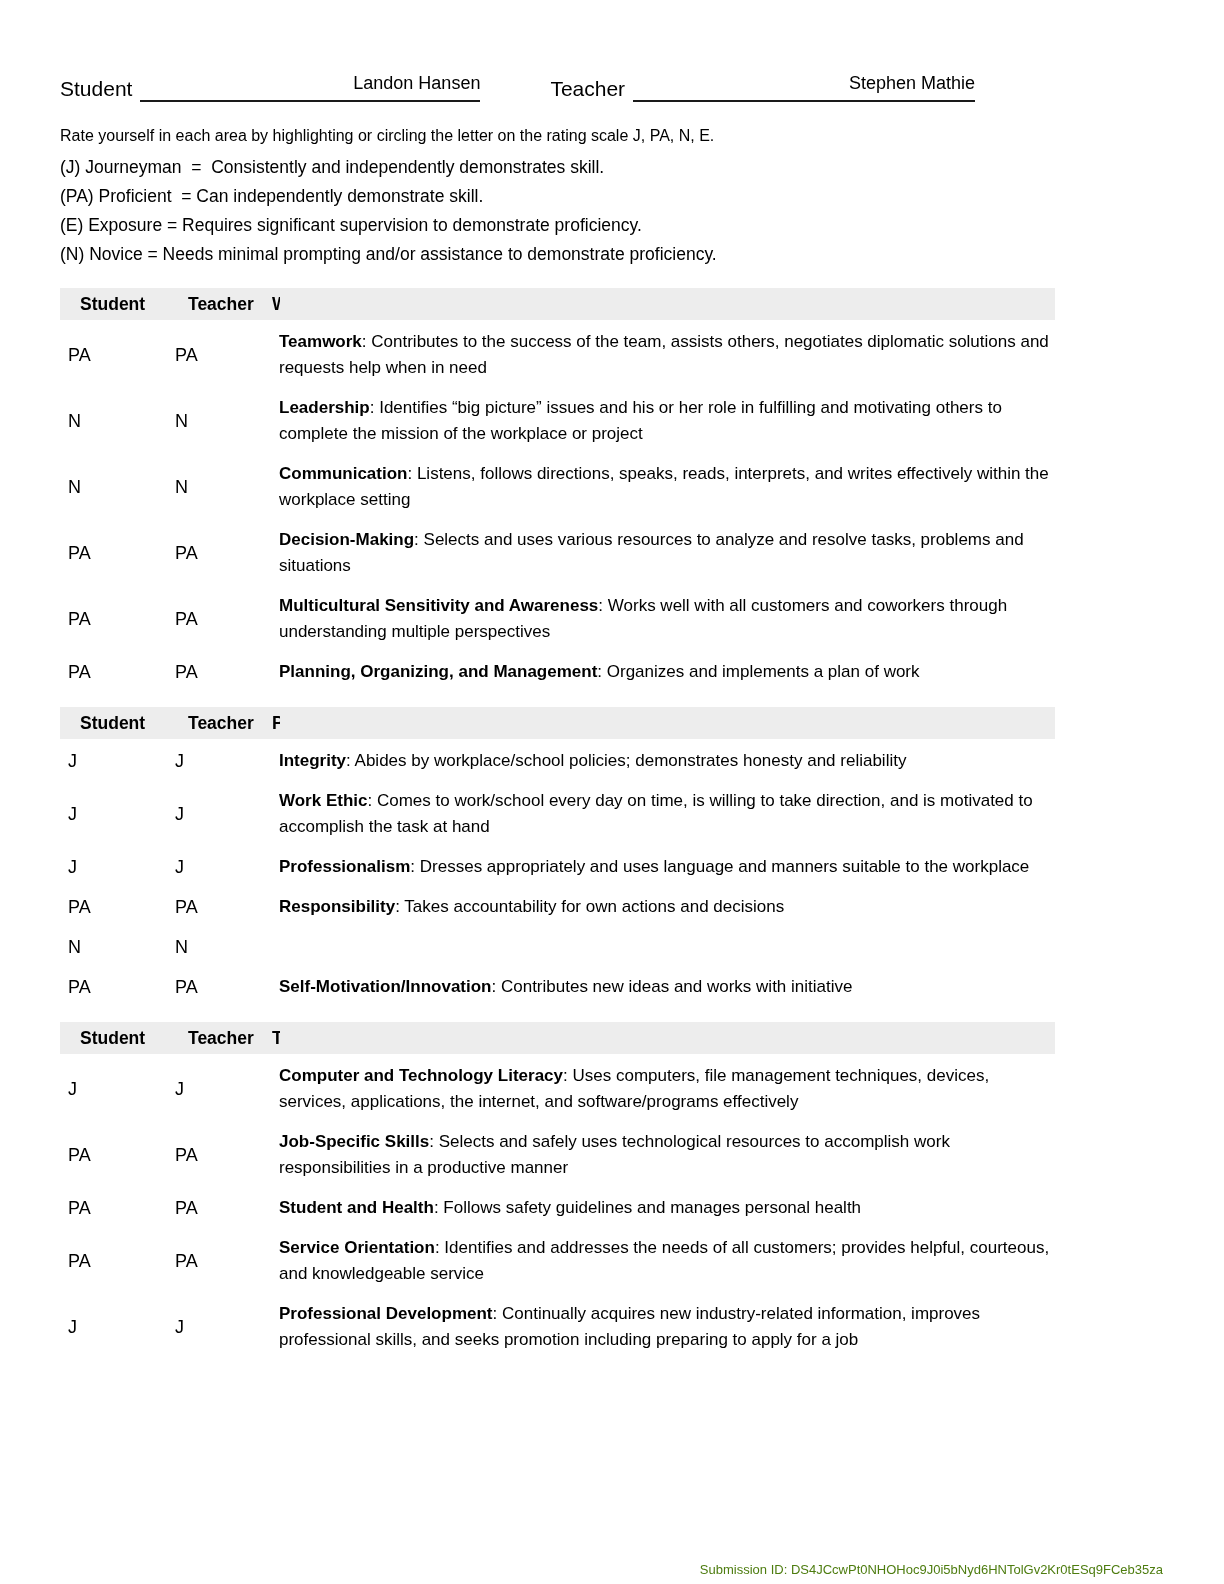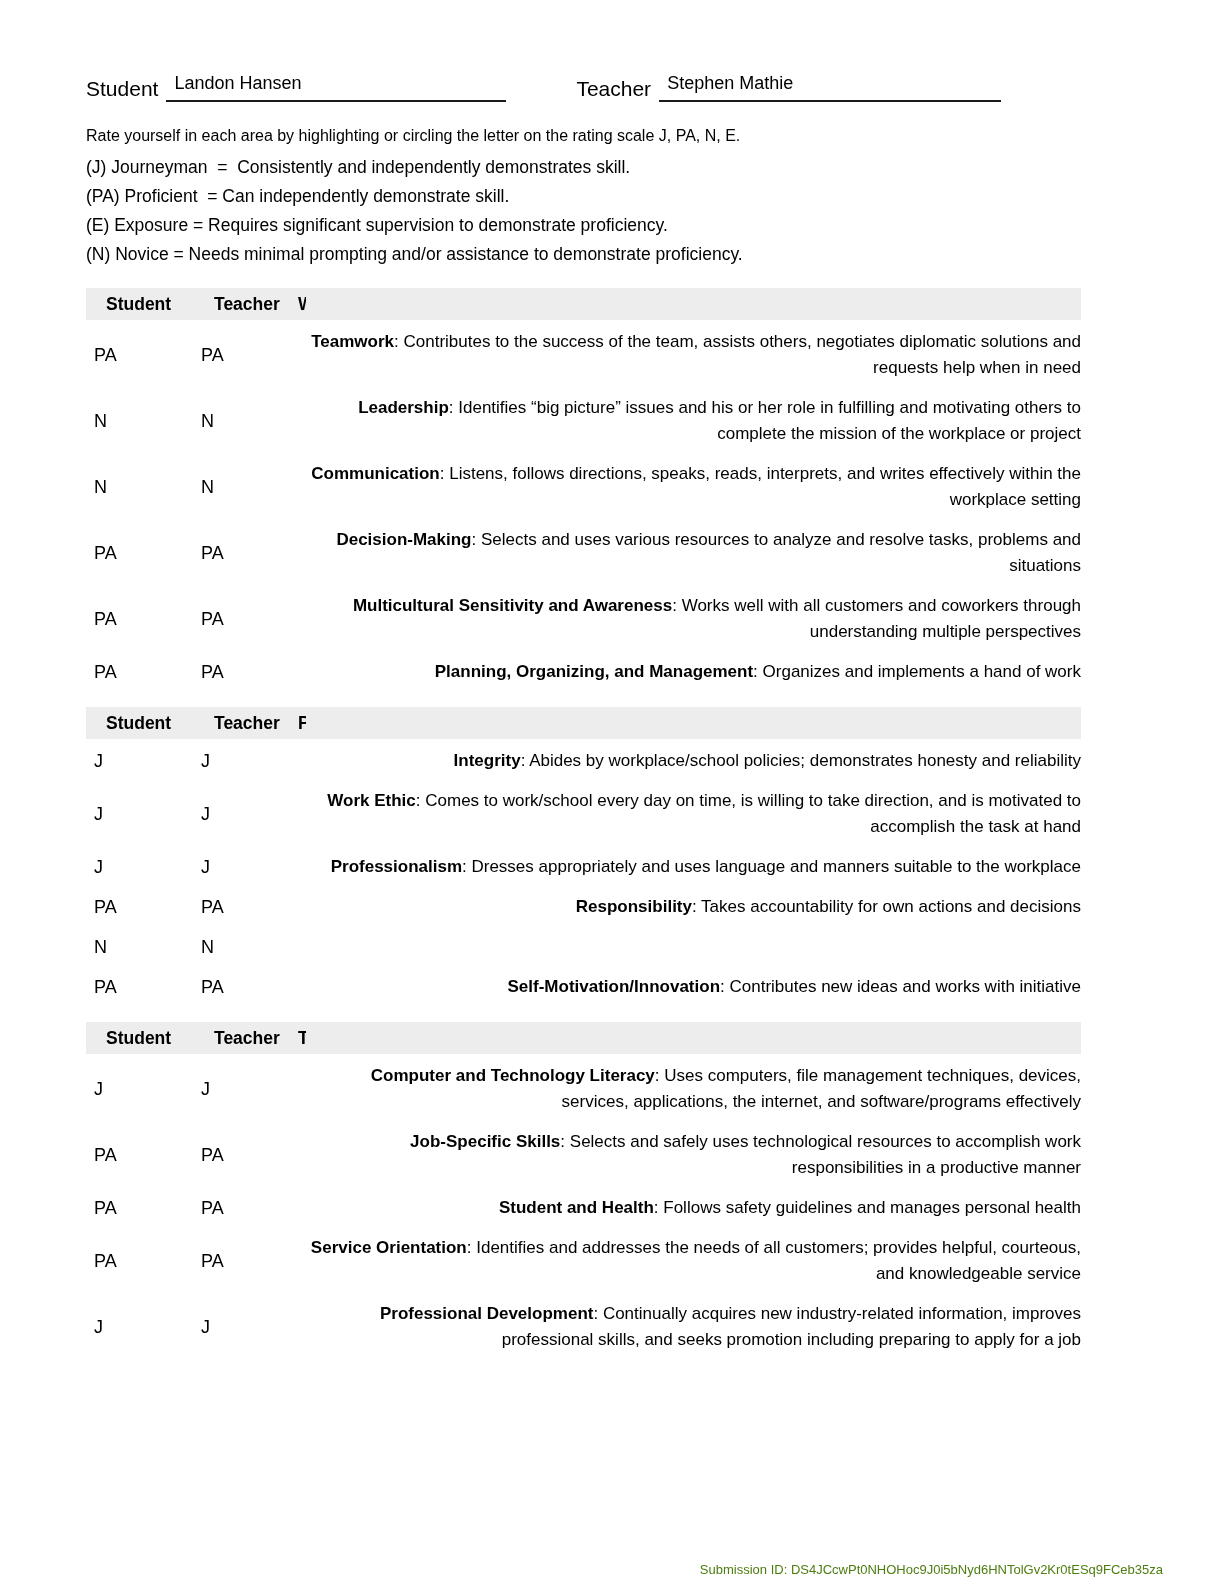--- a/index.html
+++ b/index.html
@@ -5,30 +5,31 @@
   * { margin:0; padding:0; box-sizing:border-box; }
   html,body { background:#fff; }
   .page {
     position:relative;
     width:1224px; height:1584px;
     background:#ffffff;
     font-family:"Liberation Sans", sans-serif;
     color:#000;
     overflow:hidden;
   }
-  .content { margin-left:86px; width:995px; padding-top:72px; }
+  .content { margin-left:60px; width:995px; padding-top:72px; }
 
   
   .name-row { display:flex; align-items:flex-end; }
   .field { display:flex; align-items:flex-end; }
   .field-label { font-size:21px; line-height:26px; padding-right:8px; }
   .field-line {
     border-bottom:2px solid #1a1a1a;
     font-size:18px; line-height:22px;
     padding:0 0 6px 8px;
+    text-align:right;
   }
   .student-line { width:340px; }
   .teacher-line { width:342px; }
   .teacher-field { margin-left:70px; }
 
   
   .intro { margin-top:22px; font-size:16px; line-height:24px; }
   .scale { margin-top:8px; }
   .scale-line { font-size:17.5px; line-height:23px; margin-bottom:6px; white-space:pre-wrap; }
 
@@ -50,21 +51,20 @@
     width:8px;
     overflow:hidden;
     white-space:nowrap;
     vertical-align:bottom;
   }
   .rows { padding-top:2px; }
   .row {
     display:grid;
     grid-template-columns:115px 104px 1fr;
     padding:7px 0;
-    text-align:right;
   }
   .cell { font-size:17px; line-height:26px; }
   .c1, .c2 {
     display:flex; align-items:center;
     font-size:18px;
   }
   .c1 { padding-left:8px; }
   .skill { font-weight:700; }
 
   
@@ -134,21 +134,21 @@
 
   <div class="row">
     <div class="cell c1">PA</div>
     <div class="cell c2">PA</div>
     <div class="cell c3"><span class="skill">Multicultural Sensitivity and Awareness</span><span class="sep">: </span><span class="desc">Works well with all customers and coworkers through understanding multiple perspectives</span></div>
   </div>
 
   <div class="row">
     <div class="cell c1">PA</div>
     <div class="cell c2">PA</div>
-    <div class="cell c3"><span class="skill">Planning, Organizing, and Management</span><span class="sep">: </span><span class="desc">Organizes and implements a hand of work</span></div>
+    <div class="cell c3"><span class="skill">Planning, Organizing, and Management</span><span class="sep">: </span><span class="desc">Organizes and implements a plan of work</span></div>
   </div>
 </div>
     </section>
 
     <section class="skills-table">
       <div class="band">
         <span>Student</span>
         <span>Teacher</span>
         <span><span class="clip3">P</span></span>
       </div>

